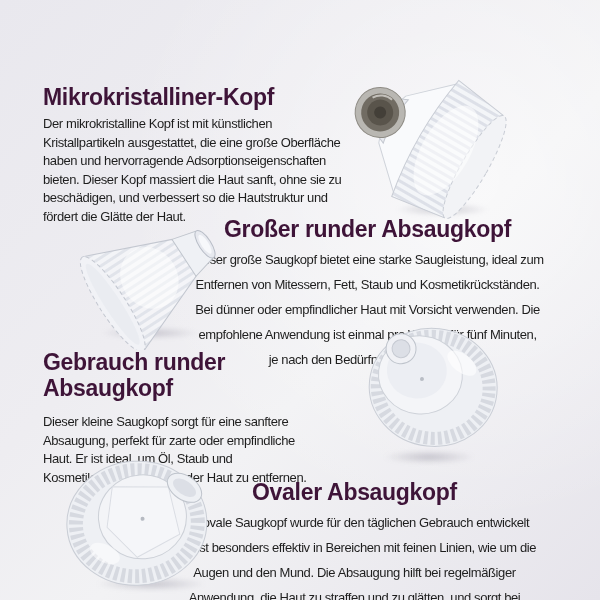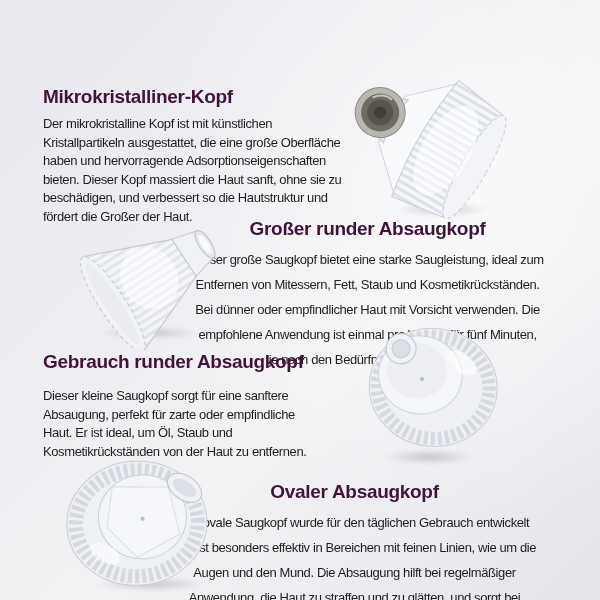--- a/index.html
+++ b/index.html
@@ -11,21 +11,21 @@
   .canvas {
     position: relative;
     width: 600px; height: 600px;
     background:
       radial-gradient(circle at 78% 30%, rgba(255,255,255,.55), rgba(255,255,255,0) 55%),
       linear-gradient(135deg, #e9e8ee 0%, #eeedf1 38%, #f2f2f4 58%, #e6e4eb 100%);
   }
   .sec { position: absolute; }
   .sec h2 {
     margin: 0;
-    font-size: 19px;
+    font-size: 23px;
     font-weight: bold;
     letter-spacing: -0.3px;
     color: #3e1438;
     line-height: 26px;
   }
   .sec p {
     margin: 5px 0 0 0;
     font-size: 13px;
     letter-spacing: -0.4px;
     line-height: 18.6px;
@@ -62,21 +62,21 @@
 
 <div class="canvas">
 
   <div class="sec sec-1">
     <h2>Mikrokristalliner-Kopf</h2>
     <p>Der mikrokristalline Kopf ist mit künstlichen
 Kristallpartikeln ausgestattet, die eine große Oberfläche
 haben und hervorragende Adsorptionseigenschaften
 bieten. Dieser Kopf massiert die Haut sanft, ohne sie zu
 beschädigen, und verbessert so die Hautstruktur und
-fördert die Großer der Haut.</p>
+fördert die Glätte der Haut.</p>
   </div>
 
   <div class="shadow shadow-1"></div>
   <svg class="photo photo-1" width="185" height="175" viewBox="0 0 185 175" aria-hidden="true">
     <defs>
       <pattern id="h1ribs" width="6" height="7" patternUnits="userSpaceOnUse">
         <rect width="6" height="7" fill="#f3f5f8"></rect>
         <rect width="6" height="3" fill="#dde0e8"></rect>
       </pattern>
     </defs>

